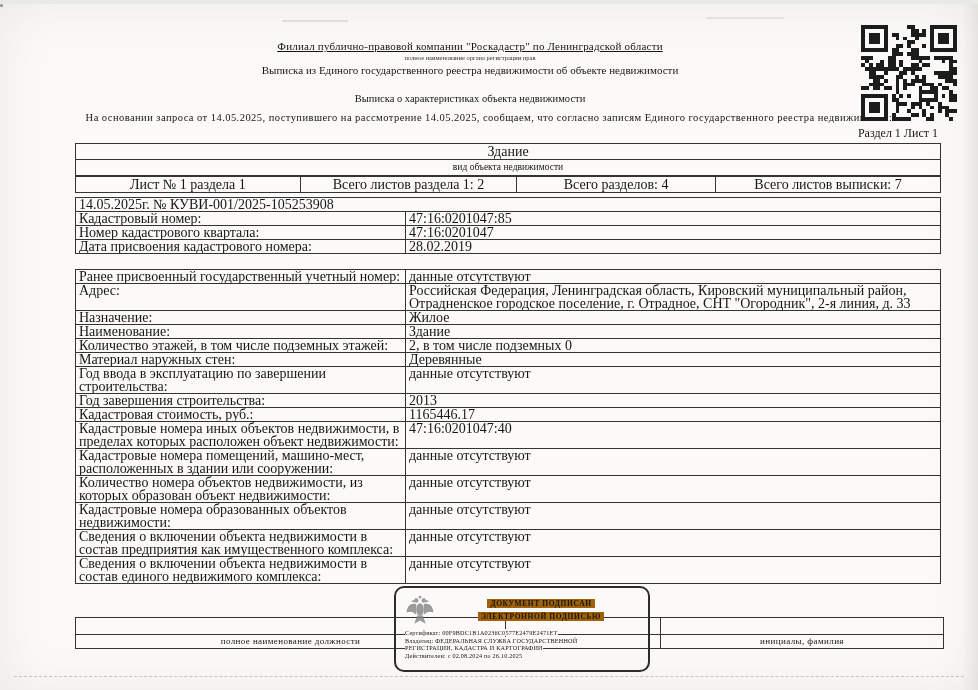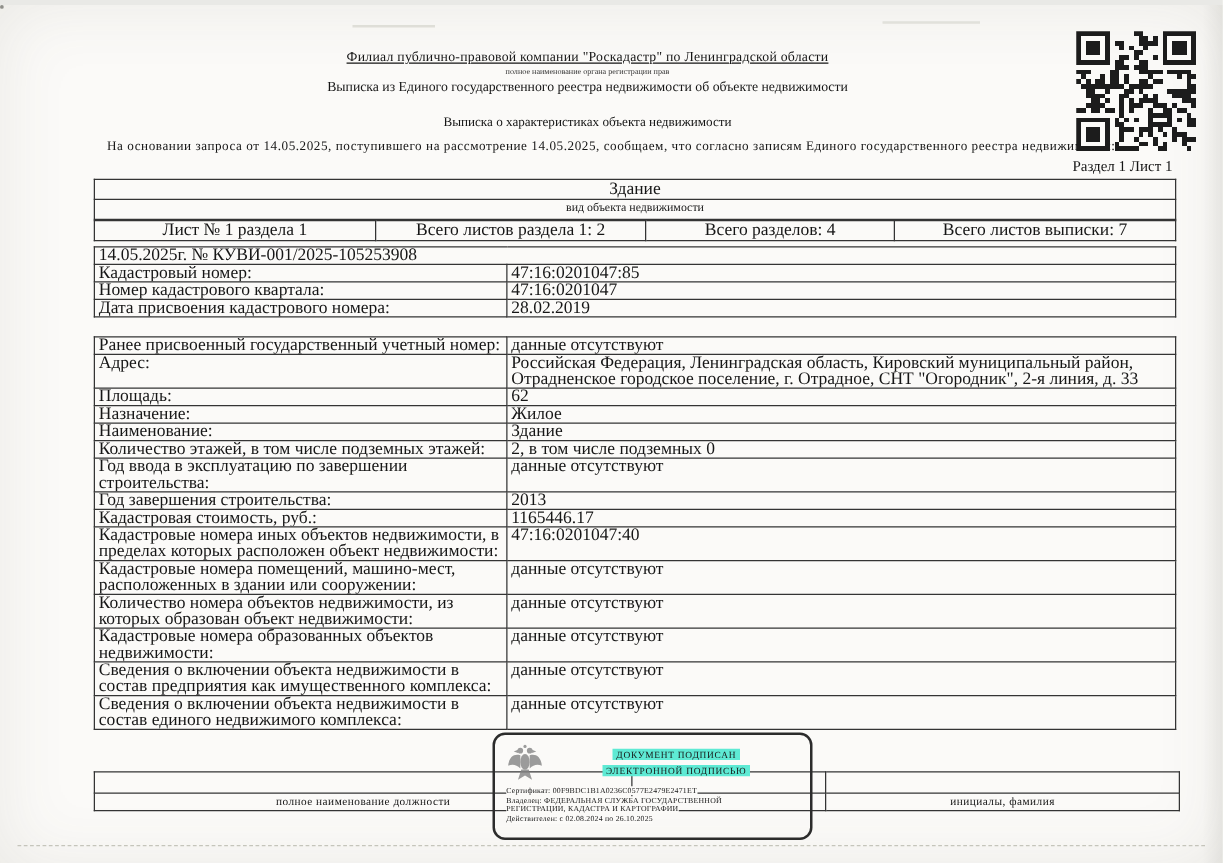--- a/index.html
+++ b/index.html
@@ -34,21 +34,21 @@
   .tSig{left:75px;top:613px;width:869px;}
   .tSig td{height:16px;text-align:center;font-size:9px;letter-spacing:.4px;vertical-align:middle;}
   .tSig .r2 td{height:12px;}
 
   .stamp{
     position:absolute;left:394px;top:582px;width:252px;height:82px;
     border:2px solid #2c2c2c;border-radius:10px;background:transparent;z-index:5;
   }
   .stamp .eagle{position:absolute;left:9px;top:5px;width:30px;height:36px;opacity:.8;}
   .stamp .ttl{position:absolute;left:42px;right:4px;top:9px;text-align:center;font-size:7.5px;line-height:13px;letter-spacing:.6px;}
-  .stamp .ttl span{background:#5eead4;padding:0 3px;}
+  .stamp .ttl span{background:#a16207;padding:0 3px;font-weight:bold;}
   .stamp .fine{position:absolute;left:9px;top:41px;width:195px;font-size:6.2px;line-height:7.6px;letter-spacing:.2px;}
   .stamp .fine div span{background:#fbfaf8;}
 
   
   .art{position:absolute;background:#d4d4cc;}
   .art-t1{left:282px;top:16px;width:66px;height:2px;opacity:.7;}
   .art-t2{left:706px;top:13px;width:78px;height:2px;opacity:.6;}
   .art-dot{left:929px;top:331px;width:3px;height:3px;border-radius:50%;background:#8f8f8a;}
   .art-bottom{position:absolute;left:14px;right:14px;top:672px;border-top:1px dashed #bdbdb2;opacity:.85;}
   .art-rshadow{position:absolute;right:0;top:0;width:16px;height:100%;background:linear-gradient(to left,rgba(60,60,50,.07),rgba(60,60,50,0));}
@@ -347,34 +347,34 @@
     <tbody id="details-body">
         <tr>
           <td>Ранее присвоенный государственный учетный номер:</td>
           <td>данные отсутствуют</td>
         </tr>
         <tr>
           <td>Адрес:</td>
           <td>Российская Федерация, Ленинградская область, Кировский муниципальный район, Отрадненское городское поселение, г. Отрадное, СНТ "Огородник", 2-я линия, д. 33</td>
         </tr>
         <tr>
-          <td>Площадь:</td>
-          <td>62</td>
-        </tr>
-        <tr>
           <td>Назначение:</td>
           <td>Жилое</td>
         </tr>
         <tr>
           <td>Наименование:</td>
           <td>Здание</td>
         </tr>
         <tr>
           <td>Количество этажей, в том числе подземных этажей:</td>
           <td>2, в том числе подземных 0</td>
+        </tr>
+        <tr>
+          <td>Материал наружных стен:</td>
+          <td>Деревянные</td>
         </tr>
         <tr>
           <td>Год ввода в эксплуатацию по завершении строительства:</td>
           <td>данные отсутствуют</td>
         </tr>
         <tr>
           <td>Год завершения строительства:</td>
           <td>2013</td>
         </tr>
         <tr>

